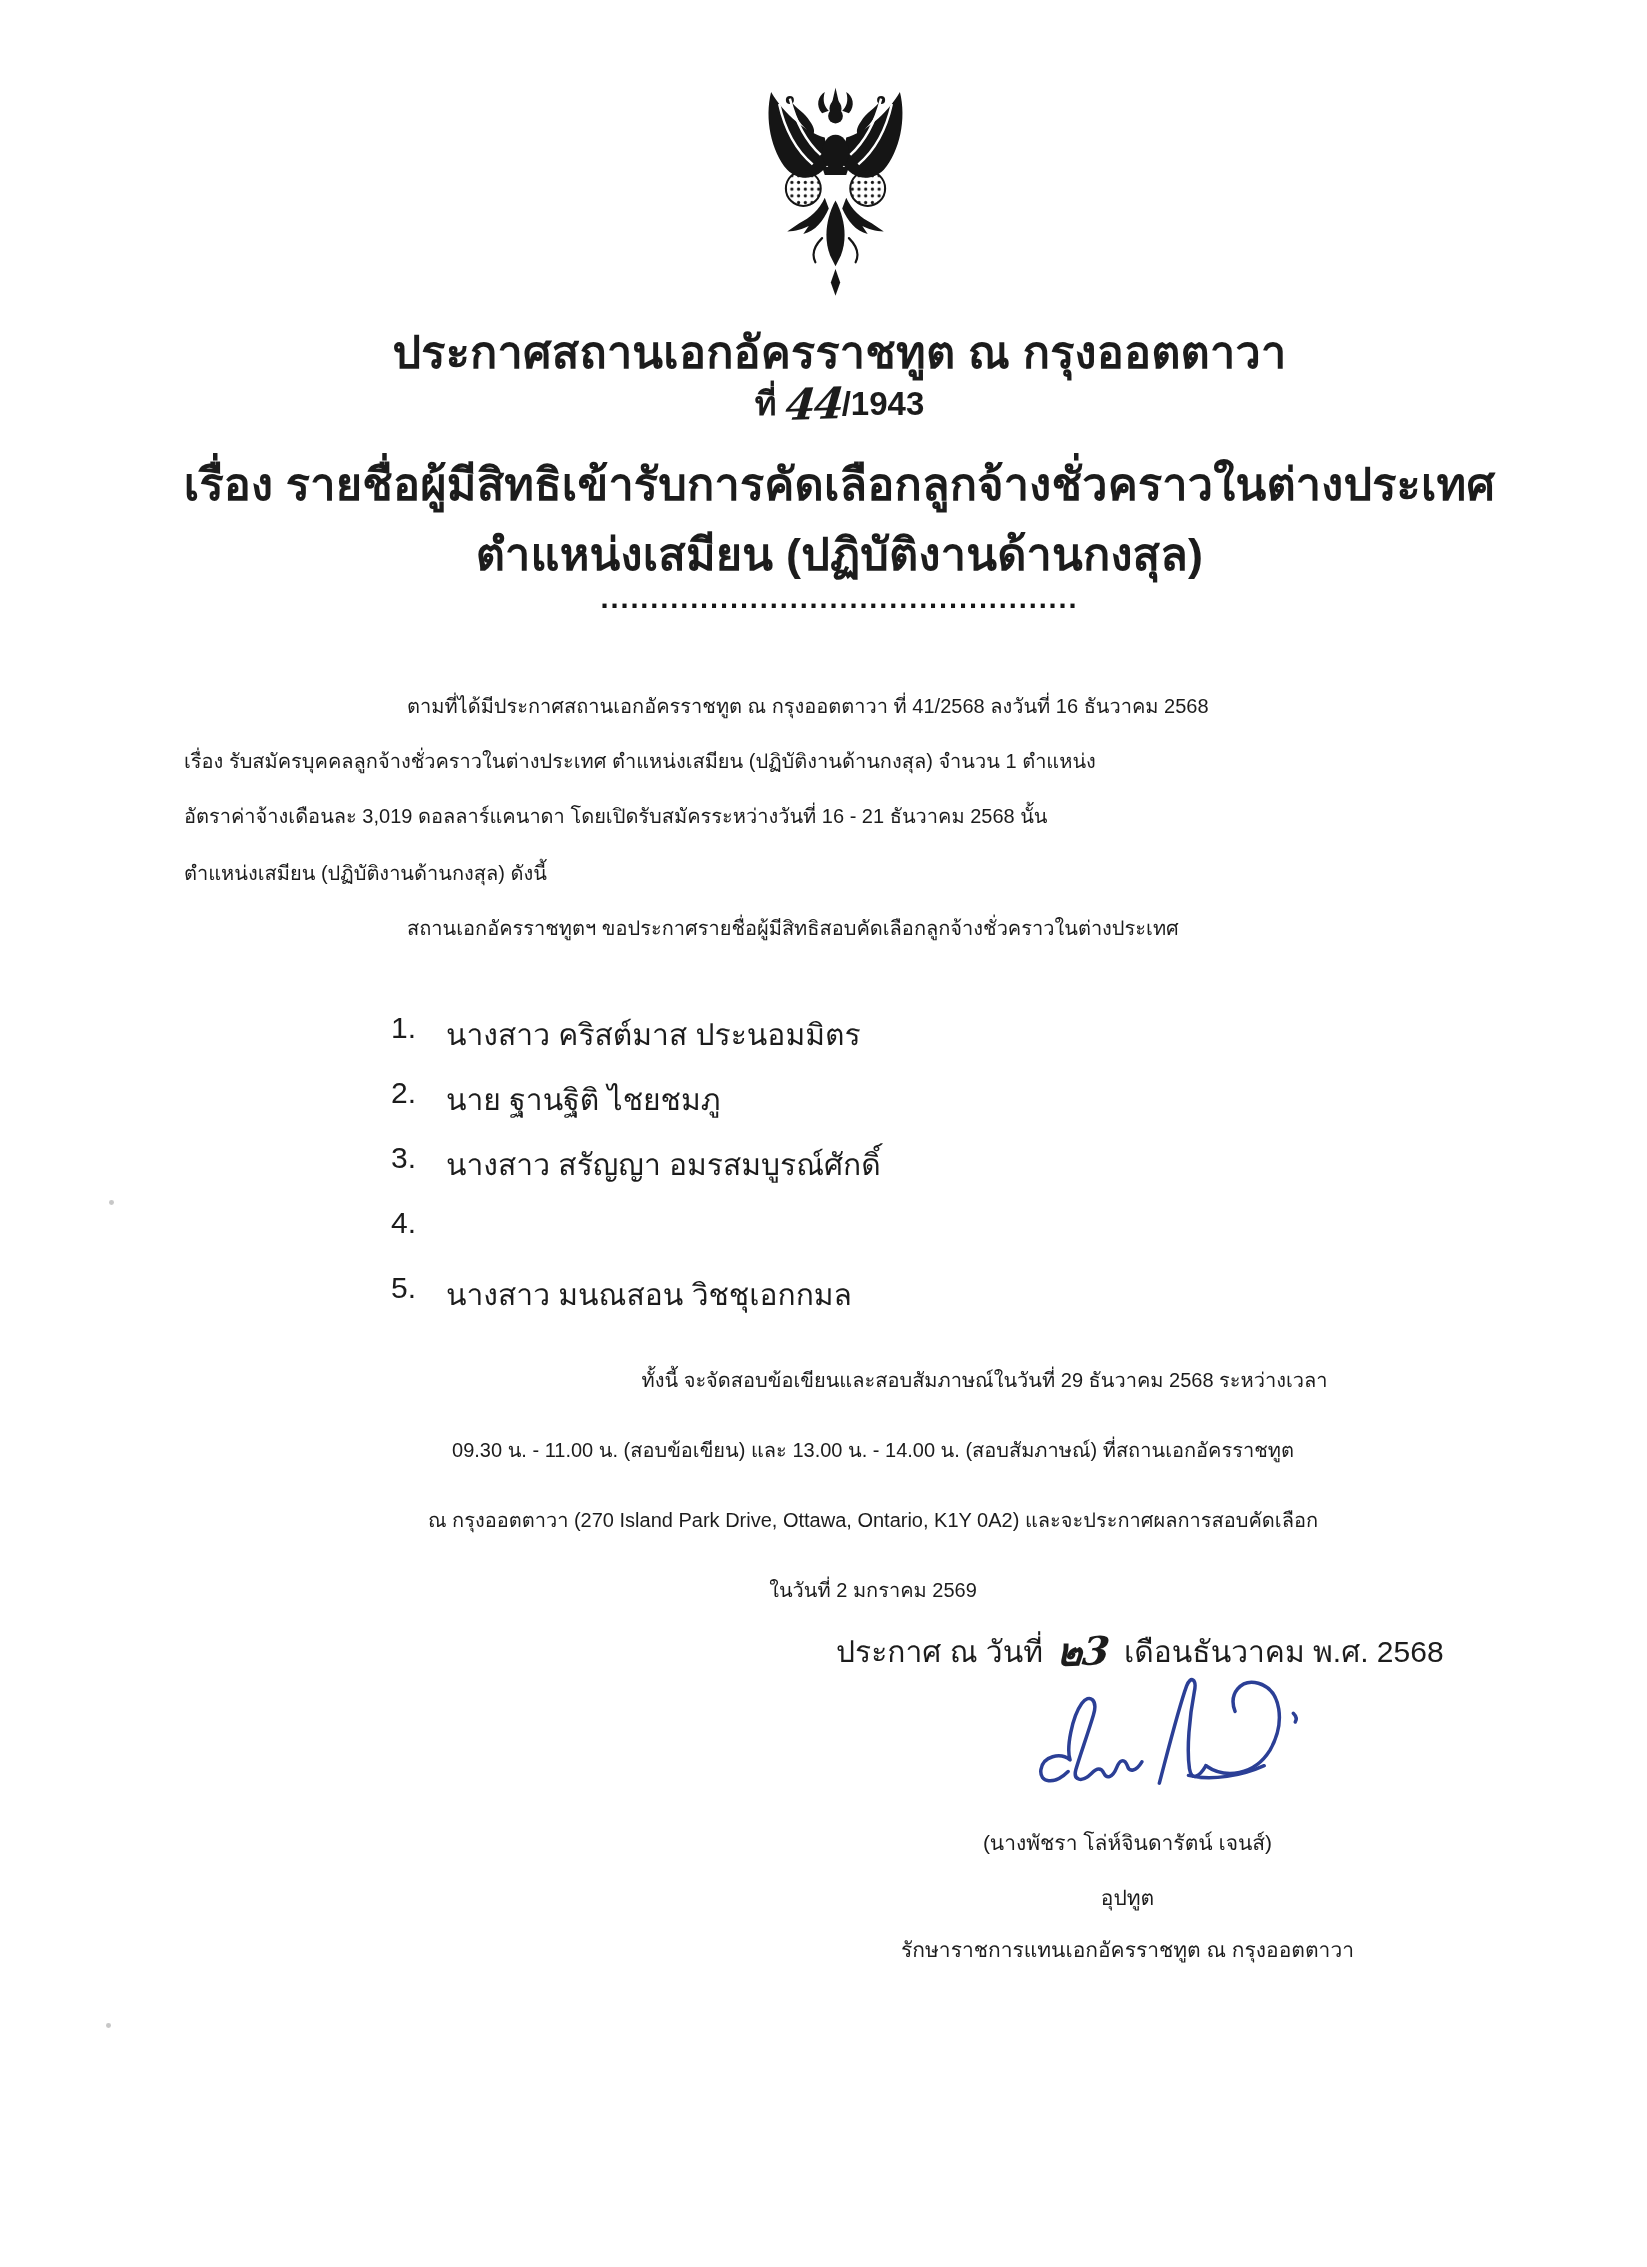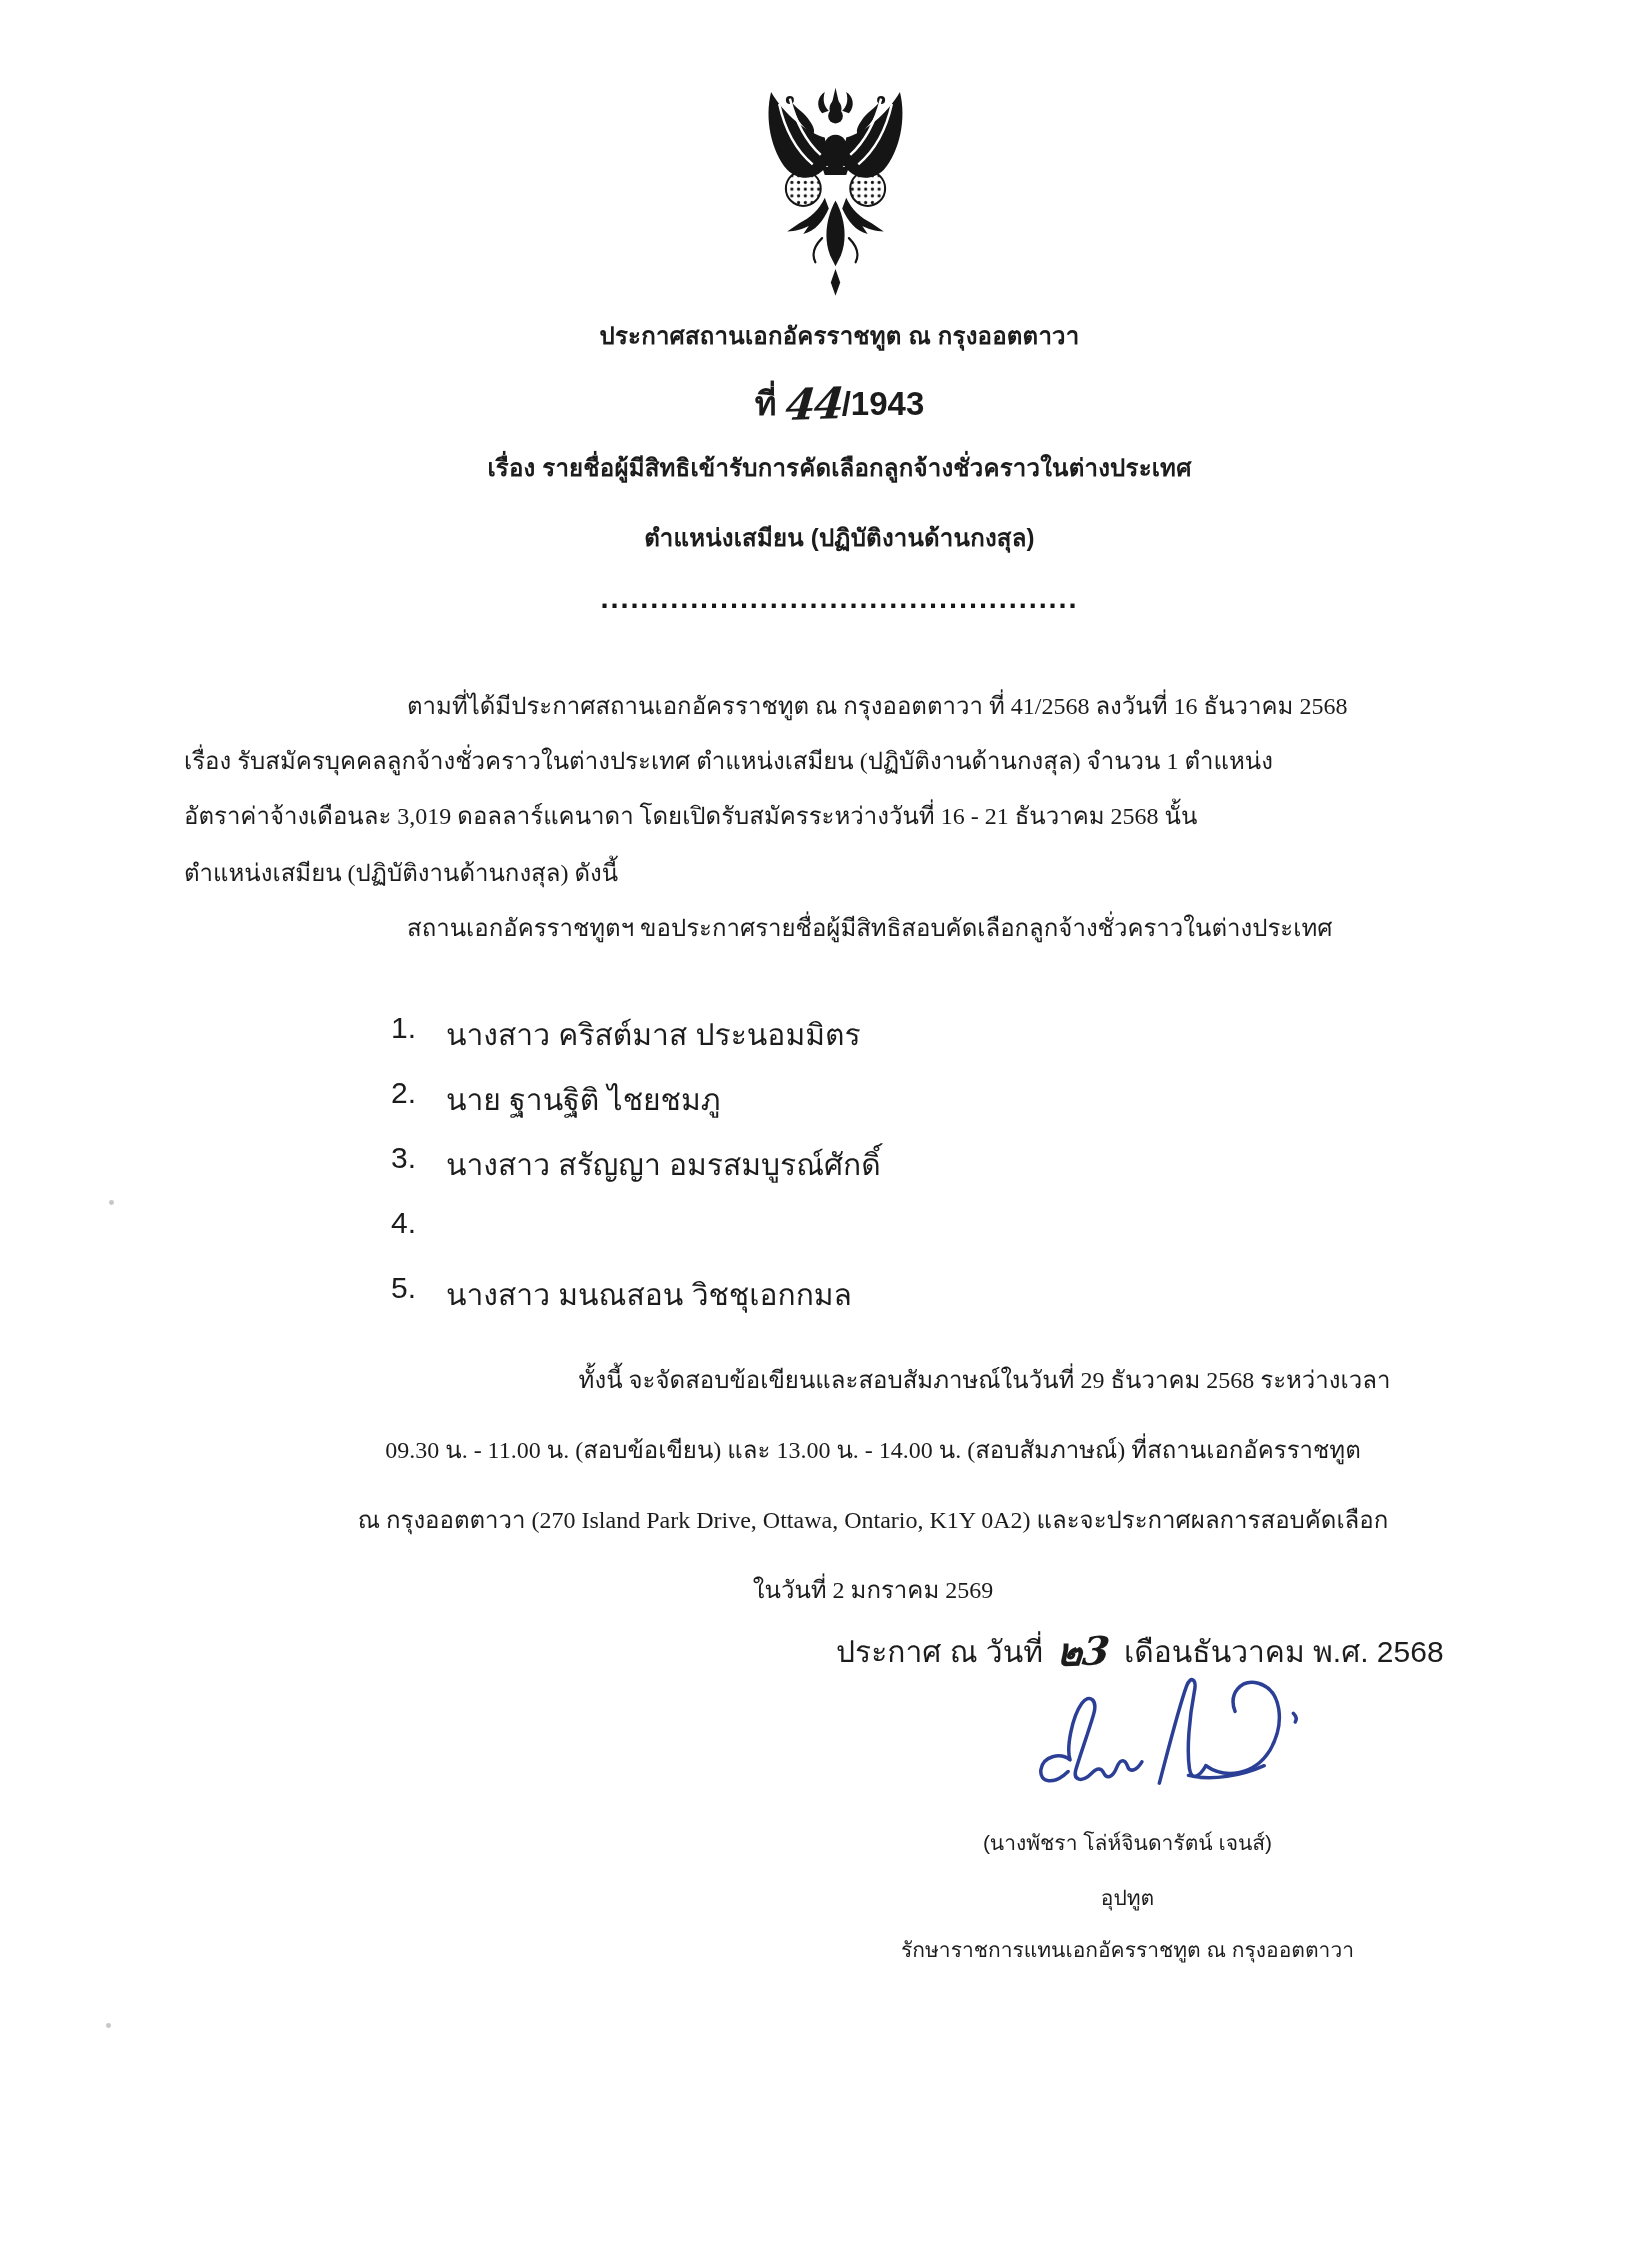--- a/index.html
+++ b/index.html
@@ -6,31 +6,31 @@
   .page{
     position:relative;
     width:1648px;height:2268px;
     margin:0 auto;
     background:#ffffff;
     font-family:"Liberation Sans","DejaVu Sans",sans-serif;
     color:#1c1c1c;
     overflow:hidden;
   }
   .centered{position:absolute;left:31px;width:1617px;text-align:center;}
-  .hdr{font-size:24px;font-weight:bold;letter-spacing:0.2px;white-space:nowrap;}
+  .hdr{font-size:45px;font-weight:bold;letter-spacing:0.2px;white-space:nowrap;}
   .docno{font-size:33px;font-weight:bold;white-space:nowrap;}
   .hand{
     font-family:"DejaVu Serif","Liberation Serif",serif;
     font-style:italic;font-weight:bold;
     display:inline-block;transform:skewX(-7deg) rotate(-2deg);
   }
   .hand.no{font-size:43px;line-height:0;vertical-align:-3.9px;letter-spacing:-1.9px;}
   .hand.day{font-size:39px;line-height:0;vertical-align:-2.9px;padding:0 5.8px;}
   .dots{font-size:29px;font-weight:bold;letter-spacing:1.9px;white-space:nowrap;color:#171717;}
-  .para{position:absolute;left:184px;width:1378px;font-size:24px;line-height:55px;font-family:Liberation Serif, serif;}
+  .para{position:absolute;left:184px;width:1378px;font-size:20px;line-height:55px;}
   .para .line{white-space:nowrap;}
   .indent{padding-left:223px;}
   .p3{line-height:70px;}
   .list{position:absolute;left:391px;top:1011px;font-size:30px;}
   .list .row{display:flex;height:65px;align-items:flex-start;white-space:nowrap;}
   .list .no{width:55px;}
   .dateline{position:absolute;left:836px;top:1628px;font-size:30px;white-space:nowrap;}
   .signblock{position:absolute;left:759px;width:737px;text-align:center;font-size:21px;white-space:nowrap;}
   .sig{position:absolute;left:1004px;top:1657px;}
   .emblem{position:absolute;left:755px;top:85px;}

